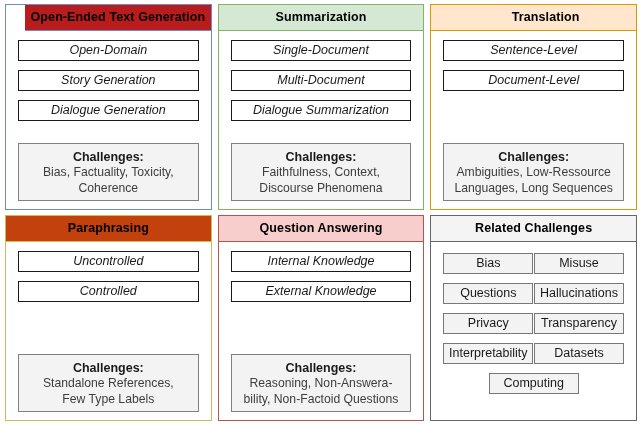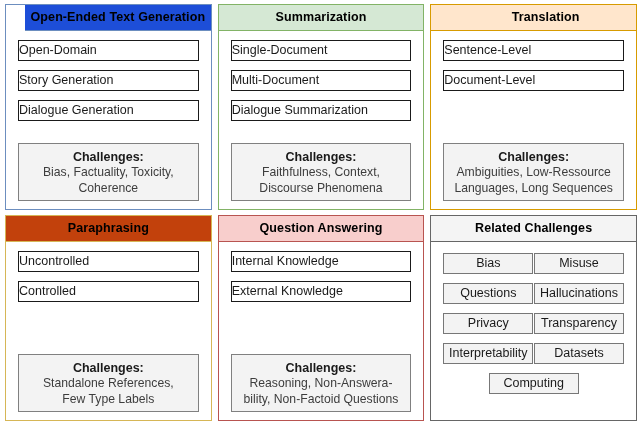--- a/index.html
+++ b/index.html
@@ -59,28 +59,29 @@
     display: flex;
     flex-direction: column;
     padding: 9px 12px 8px 12px;
     min-height: 0;
   }
 
   .item-box {
     box-sizing: border-box;
     border: 1.6px solid #1a1a1a;
     background: #ffffff;
-    text-align: left;
+    text-align: center;
     font-size: 12.5px;
     color: #1a1a1a;
     height: 21px;
     line-height: 18px;
     margin-bottom: 9px;
     white-space: nowrap;
     overflow: hidden;
+    font-style: italic;
   }
 
   .spacer { flex: 1 1 auto; min-height: 0; }
 
   .challenges-box {
     box-sizing: border-box;
     border: 1.4px solid #808080;
     background: #f3f3f3;
     text-align: center;
     padding: 5px 4px 4px 4px;
@@ -129,21 +130,21 @@
     display: flex;
     justify-content: flex-end;
   }
 </style>
 </head>
 <body>
 
 <div id="diagram">
 
   <div class="panel" style="border-color: rgb(108, 142, 191);">
-    <div class="panel-header" style="background: #1d4ed8; border-bottom-color: rgb(108, 142, 191); margin-left: 19px;">Open-Ended Text Generation</div>
+    <div class="panel-header" style="background: #b91c1c; border-bottom-color: rgb(108, 142, 191); margin-left: 19px;">Open-Ended Text Generation</div>
     <div class="panel-body">
       <div class="item-box">Open-Domain</div>
       <div class="item-box">Story Generation</div>
       <div class="item-box">Dialogue Generation</div>
       <div class="spacer"></div>
       <div class="challenges-box">
         <span class="challenges-title">Challenges:</span>
         <span class="challenges-text">Bias, Factuality, Toxicity,</span>
         <span class="challenges-text">Coherence</span>
       </div>

